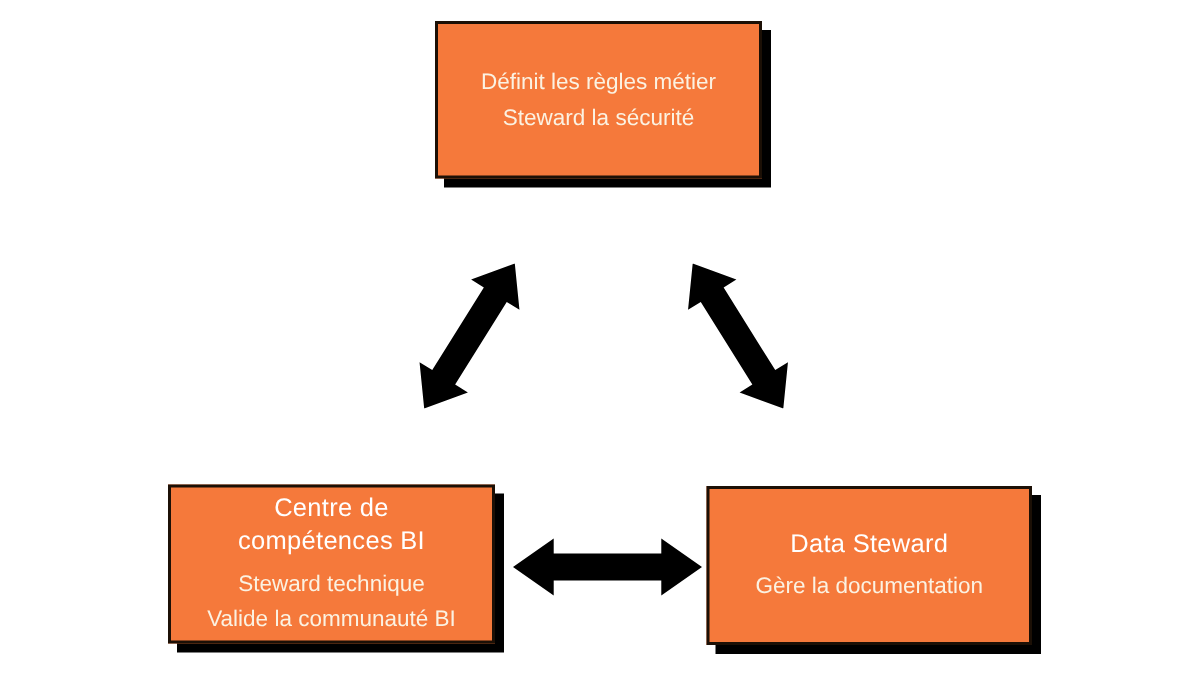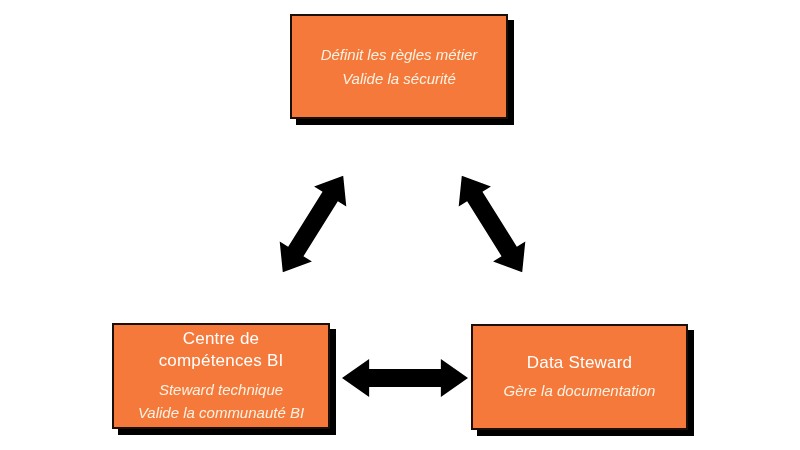--- a/index.html
+++ b/index.html
@@ -37,41 +37,40 @@
     color: var(--title-text, #ffffff);
     white-space: pre-line;
     letter-spacing: 0.2px;
     margin-bottom: 5px;
   }
   .node-line {
     font-size: 15px;
     line-height: 1.55;
     color: var(--body-text, #FBF2E2);
     white-space: pre-line;
-    font-style: italic;
   }
   .arrow {
     position: absolute;
     display: block;
   }
   .arrow polygon {
     fill: var(--arrow, #000000);
   }
   .arrow-owner-centre  { left: 256px; top: 202px; width: 114px; height: 44px; transform: rotate(-58deg); }
   .arrow-owner-steward { left: 435px; top: 202px; width: 114px; height: 44px; transform: rotate(58deg); }
   .arrow-centre-steward{ left: 342px; top: 356px; width: 126px; height: 44px; }
 </style>
 </head>
 <body>
 
 <div class="canvas">
 
   <div class="node node-owner">
     <div class="node-line">Définit les règles métier</div>
-    <div class="node-line">Valide la sécurité</div>
+    <div class="node-line">Steward la sécurité</div>
   </div>
 
   <div class="node node-centre">
     <div class="node-title">Centre de
 compétences BI</div>
     <div class="node-line">Steward technique</div>
     <div class="node-line">Valide la communauté BI</div>
   </div>
 
   <div class="node node-steward">

